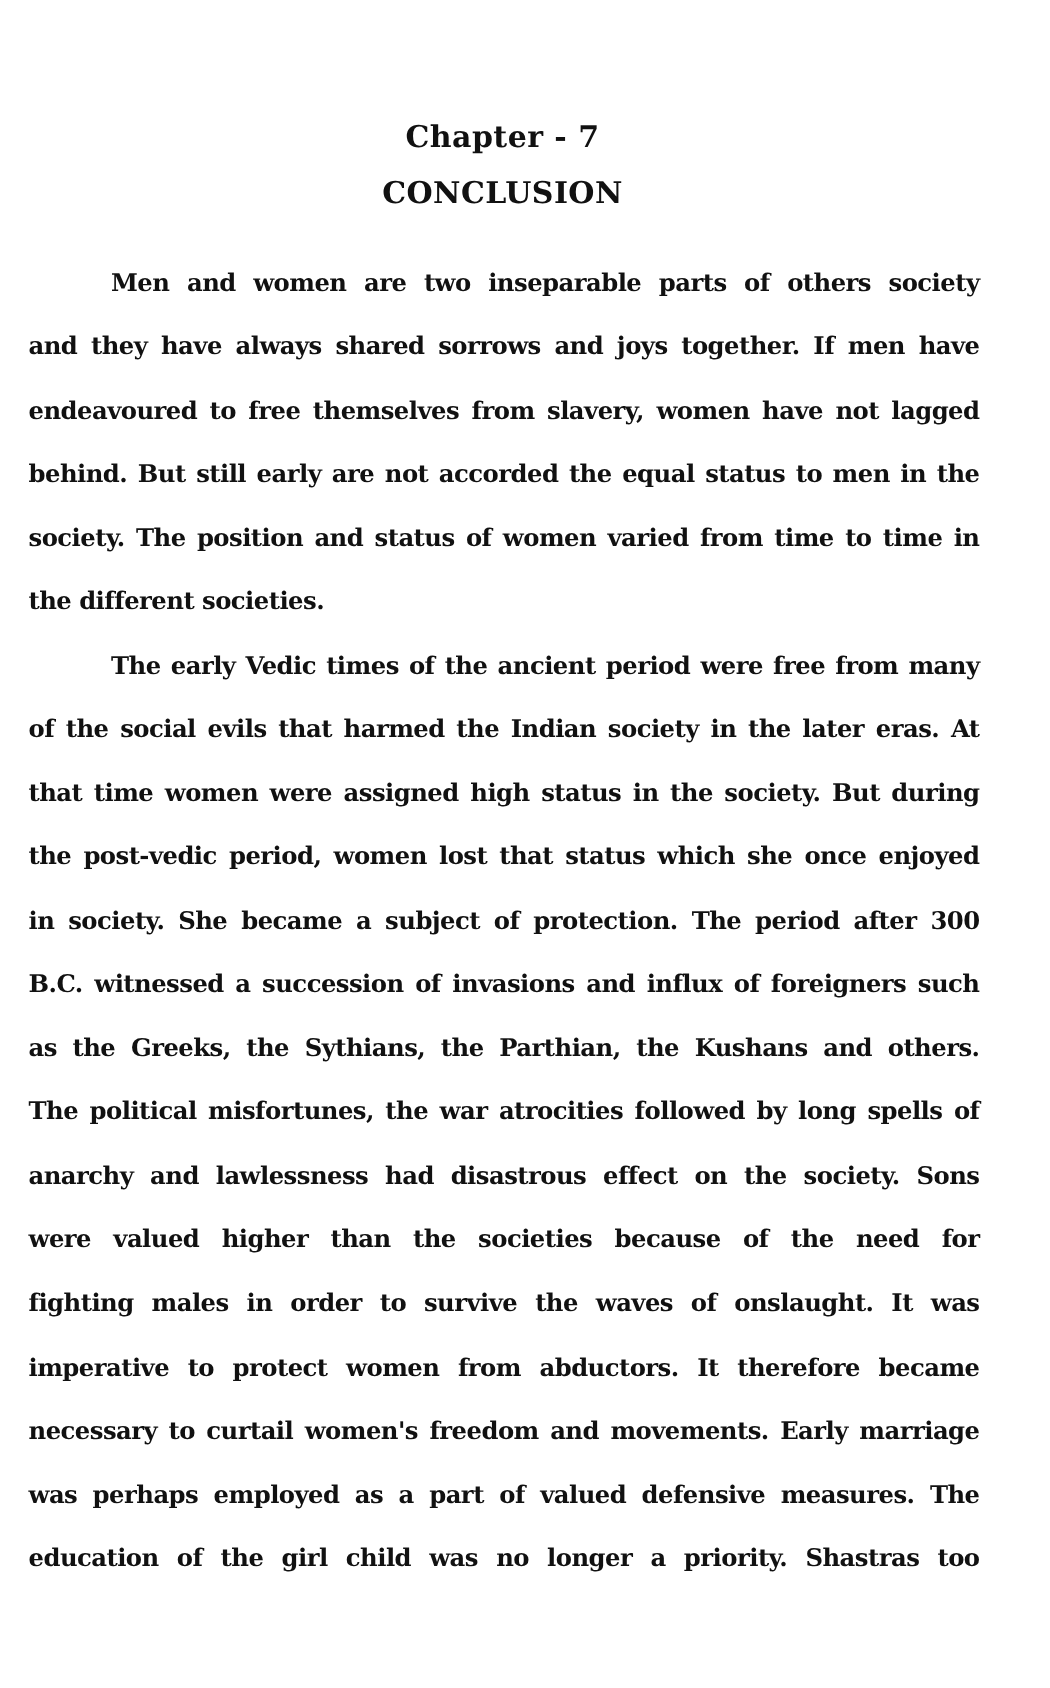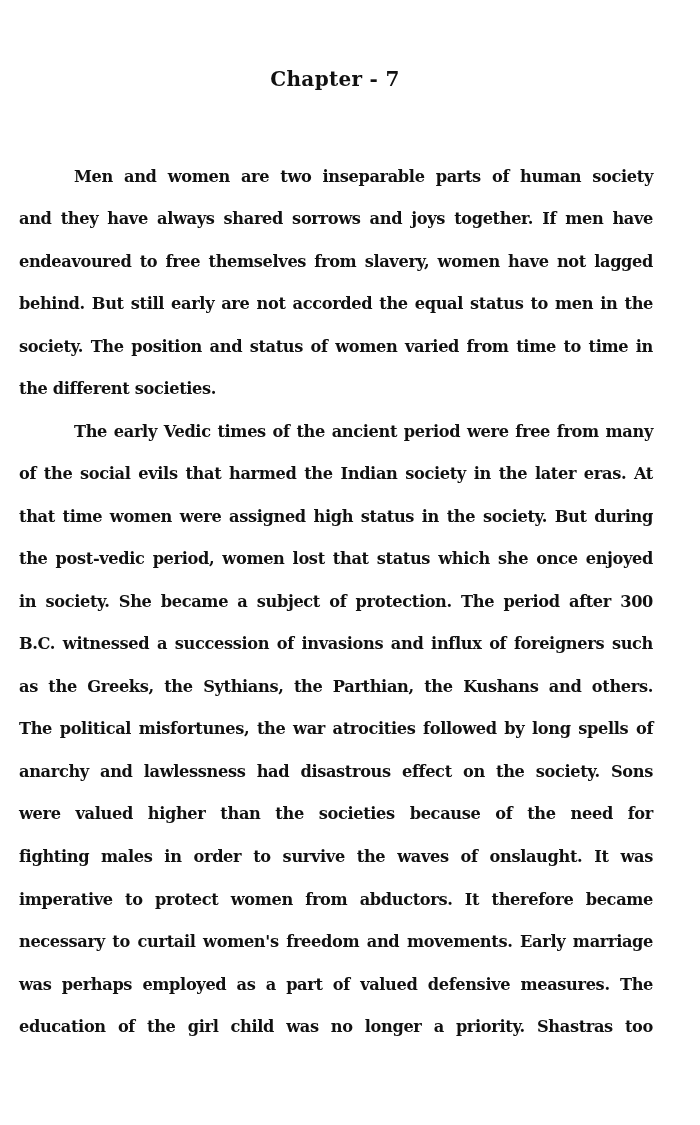--- a/index.html
+++ b/index.html
@@ -10,21 +10,21 @@
     body {
       width: 700px;
       height: 1125px;
       position: relative;
       overflow: hidden;
       font-family: "DejaVu Serif", "Liberation Serif", serif;
       color: #111111;
     }
     .page {
       position: absolute;
-      left: 0; top: 0;
+      left: 0; top: 12px;
       width: 700px;
       height: 901px;
     }
     .chapter-label {
       position: absolute;
       left: 0;
       width: 670px;
       top: 67px;
       text-align: center;
       font-weight: bold;
@@ -61,23 +61,24 @@
     }
     .line.last {
       text-align-last: left;
     }
   </style>
 </head>
 <body>
 
 <div class="page">
   <div class="chapter-label">Chapter - 7</div>
+  <div class="chapter-title">CONCLUSION</div>
 
   <div>
-    <div class="line indent" style="top:165px">Men and women are two inseparable parts of human society</div>
+    <div class="line indent" style="top:165px">Men and women are two inseparable parts of others society</div>
     <div class="line" style="top:207px">and they have always shared sorrows and joys together. If men have</div>
     <div class="line" style="top:250px">endeavoured to free themselves from slavery, women have not lagged</div>
     <div class="line" style="top:292px">behind. But still early are not accorded the equal status to men in the</div>
     <div class="line" style="top:335px">society. The position and status of women varied from time to time in</div>
     <div class="line last" style="top:377px">the different societies.</div>
   </div>
 
   <div>
     <div class="line indent" style="top:420px">The early Vedic times of the ancient period were free from many</div>
     <div class="line" style="top:462px">of the social evils that harmed the Indian society in the later eras. At</div>

